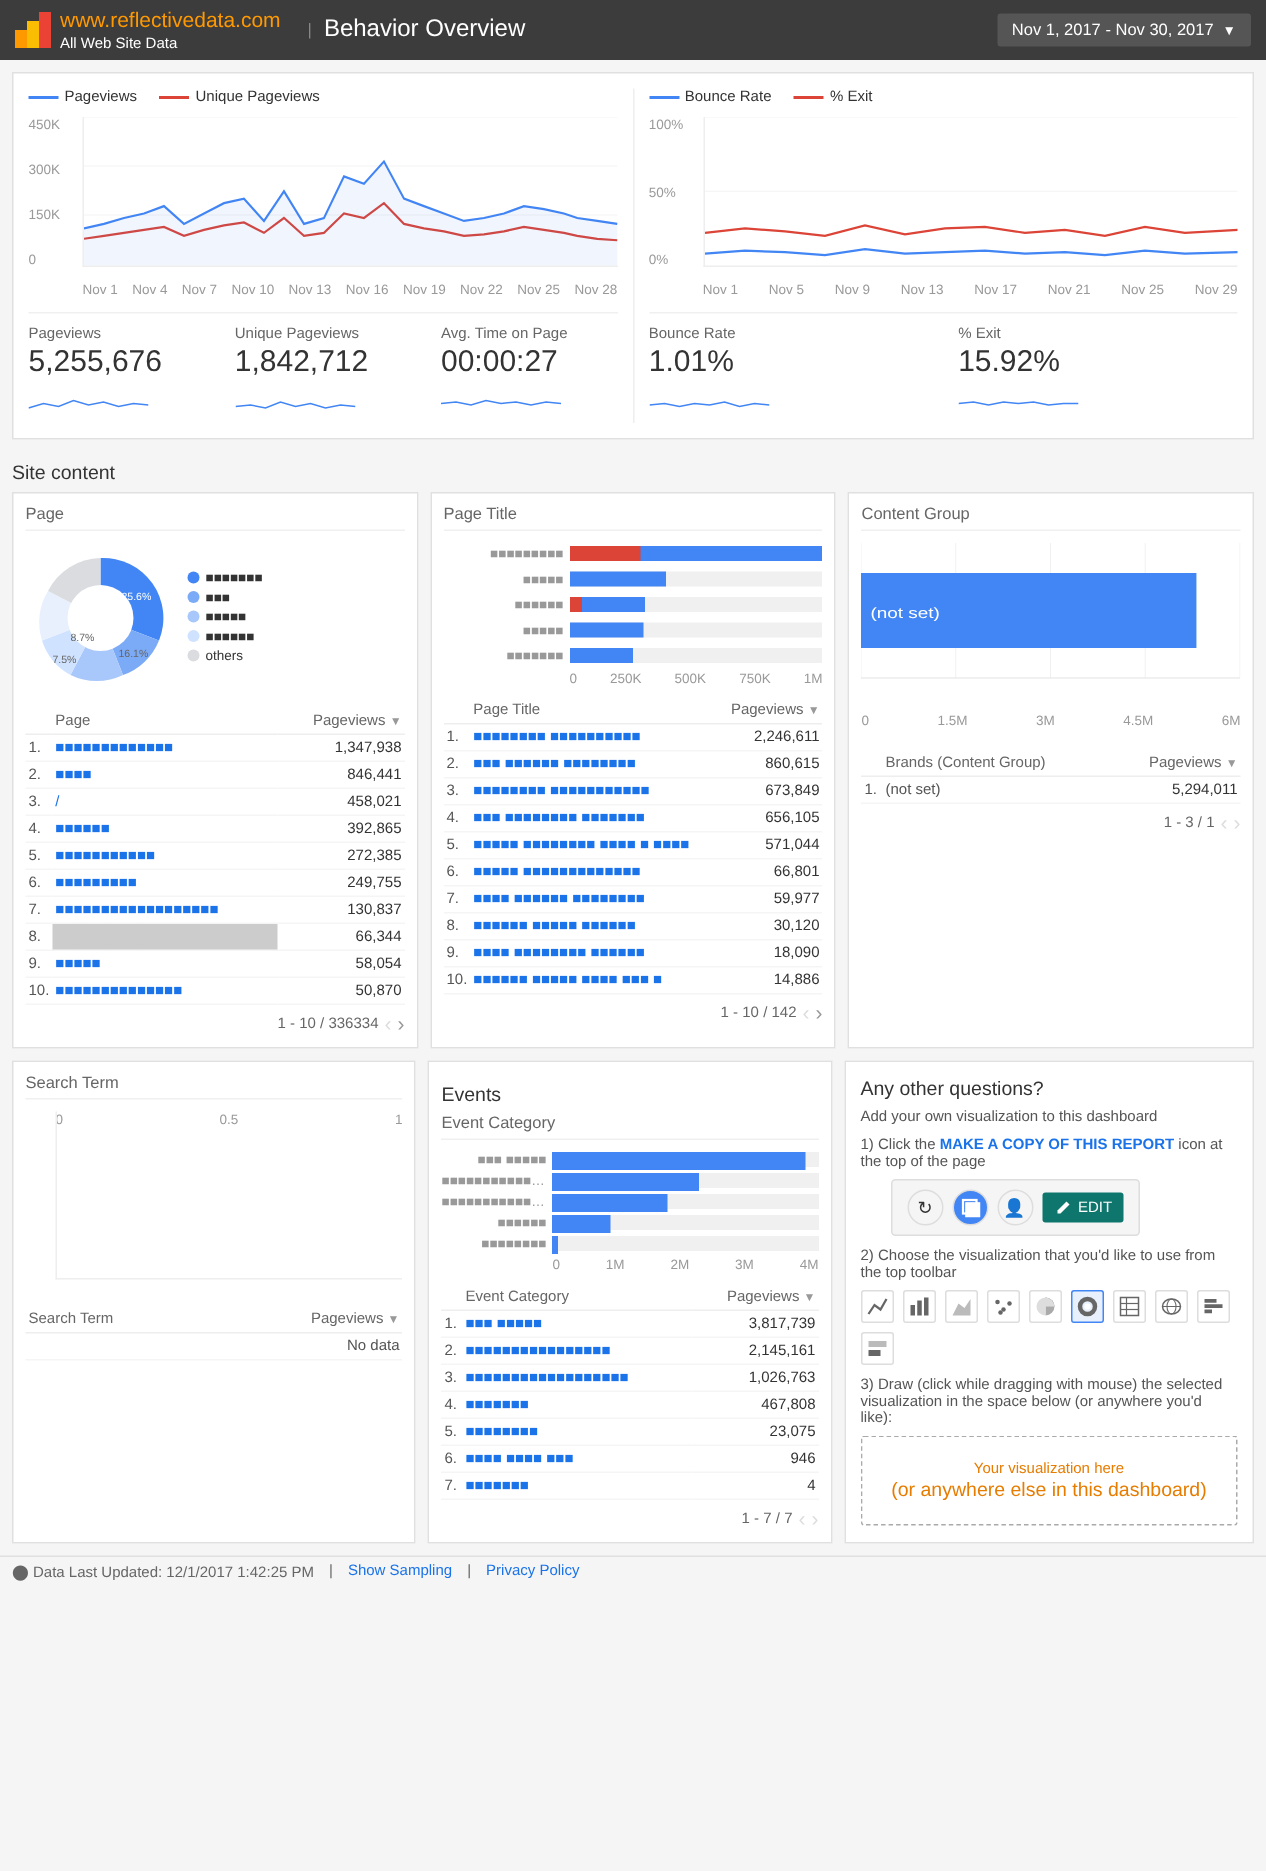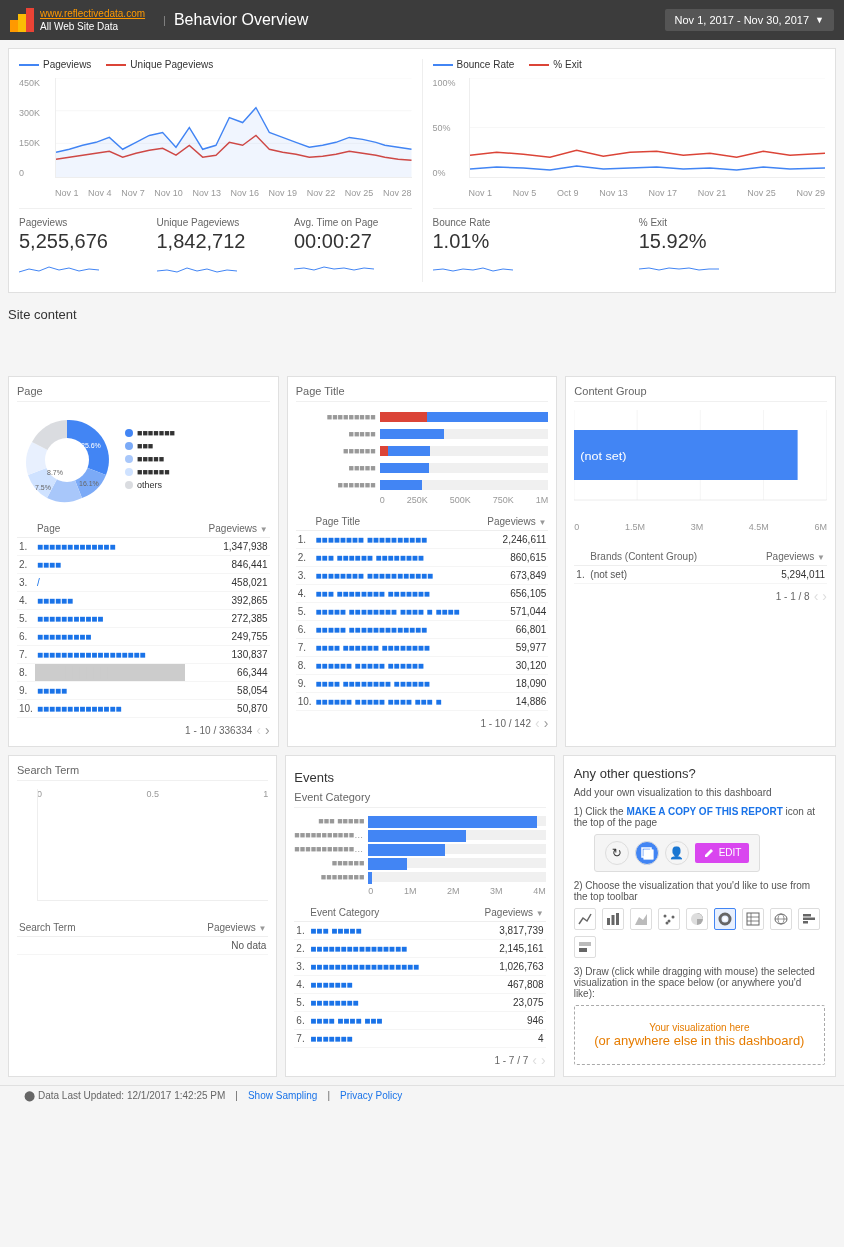--- a/index.html
+++ b/index.html
@@ -3,21 +3,21 @@
   <meta charset="utf-8">
   <style>
     * { box-sizing: border-box; margin: 0; padding: 0; }
     body { font-family: Arial, sans-serif; font-size: 11px; background: #f5f5f5; color: #333; width: 844px; }
 
     
     .header { background: #3c3c3c; display: flex; align-items: center; padding: 0 10px; height: 40px; }
     .header-logo { display: flex; align-items: center; gap: 6px; margin-right: 10px; }
     .logo-icon { width: 24px; height: 24px; }
     .header-site { color: #fff; font-size: 10px; line-height: 1.3; }
-    .header-site .site-url { color: #f90; font-size: 10px; text-decoration: underline; }
+    .header-site .site-url { color: #f90; font-size: 14px; }
     .header-divider { color: #888; margin: 0 8px; }
     .header-title { color: #fff; font-size: 16px; font-weight: 300; flex: 1; }
     .header-date { background: #555; color: #fff; font-size: 11px; padding: 5px 10px; border-radius: 2px; display: flex; align-items: center; gap: 6px; text-align: center; }
     .dropdown-arrow { font-size: 9px; }
 
     
     .main { padding: 8px; }
 
     
     .top-chart-area { background: #fff; border: 1px solid #e0e0e0; padding: 10px; margin-bottom: 8px; display: flex; gap: 10px; }
@@ -41,21 +41,21 @@
     .metric-label { font-size: 10px; color: #666; margin-bottom: 2px; }
     .metric-value { font-size: 20px; color: #333; font-weight: 300; }
     .metric-spark { height: 25px; margin-top: 4px; }
 
     
     .section-header { font-size: 13px; color: #333; padding: 6px 0; font-weight: 500; }
 
     
     .site-content-section { margin-bottom: 8px; }
     .three-col { display: flex; gap: 8px; }
-    .col-card { flex: 1; background: #fff; border: 1px solid #e0e0e0; padding: 8px; margin-top: 48px; }
+    .col-card { flex: 1; background: #fff; border: 1px solid #e0e0e0; padding: 8px; }
     .col-card-title { font-size: 11px; color: #666; margin-bottom: 8px; border-bottom: 1px solid #f0f0f0; padding-bottom: 4px; }
 
     
     .pie-container { display: flex; align-items: center; gap: 8px; margin-bottom: 10px; }
     .pie-legend { font-size: 9px; }
     .pie-legend-item { display: flex; align-items: center; gap: 4px; margin-bottom: 3px; }
     .pie-dot { width: 8px; height: 8px; border-radius: 50%; }
 
     
     .data-table { width: 100%; border-collapse: collapse; font-size: 10px; }
@@ -81,28 +81,28 @@
 
     
     .questions-card { flex: 1; background: #fff; border: 1px solid #e0e0e0; padding: 10px; }
     .questions-title { font-size: 13px; color: #333; margin-bottom: 6px; }
     .questions-intro { font-size: 10px; color: #555; margin-bottom: 8px; }
     .step-text { font-size: 10px; color: #555; margin-bottom: 6px; }
     .step-text strong { color: #1a73e8; }
     .toolbar-mockup { background: #f5f5f5; border: 1px solid #ddd; border-radius: 3px; padding: 6px 10px; display: flex; align-items: center; gap: 6px; width: fit-content; margin: 6px 0 8px 20px; }
     .toolbar-icon { width: 24px; height: 24px; border-radius: 50%; background: #f5f5f5; border: 1px solid #ddd; display: flex; align-items: center; justify-content: center; font-size: 12px; }
     .toolbar-icon.active { background: #4285f4; color: white; }
-    .edit-btn { background: #d946ef; color: white; font-size: 10px; padding: 4px 8px; border-radius: 2px; display: flex; align-items: flex-start; gap: 4px; }
+    .edit-btn { background: #0f766e; color: white; font-size: 10px; padding: 4px 8px; border-radius: 2px; display: flex; align-items: center; gap: 4px; }
     .viz-icons-row { display: flex; gap: 6px; margin: 6px 0 8px 0; flex-wrap: wrap; }
     .viz-icon-item { width: 22px; height: 22px; border: 1px solid #ddd; border-radius: 2px; display: flex; align-items: center; justify-content: center; font-size: 12px; color: #666; }
     .viz-icon-item.selected { border-color: #4285f4; background: #e8f0fe; }
     .dashed-box { border: 1px dashed #aaa; border-radius: 2px; padding: 16px; text-align: center; margin-top: 6px; font-size: 10px; color: #e67c00; }
 
     
-    .footer { background: #f5f5f5; padding: 4px 24px; font-size: 10px; color: #666; border-top: 1px solid #e0e0e0; display: flex; gap: 10px; }
+    .footer { background: #f5f5f5; padding: 4px 8px; font-size: 10px; color: #666; border-top: 1px solid #e0e0e0; display: flex; gap: 10px; }
     .footer a { color: #1a73e8; text-decoration: none; }
 
     
     .h-bar-chart { margin: 4px 0 8px 0; }
     .h-bar-row { display: flex; align-items: center; gap: 4px; margin-bottom: 3px; height: 14px; }
     .h-bar-label { font-size: 9px; color: #999; width: 80px; text-overflow: ellipsis; overflow: hidden; white-space: nowrap; text-align: right; }
     .h-bar-track { flex: 1; height: 10px; background: #f0f0f0; position: relative; }
     .h-bar-fill { height: 100%; background: #4285f4; }
     .h-bar-fill-red { background: #db4437; }
     .h-bar-x-labels { display: flex; justify-content: space-between; font-size: 9px; color: #999; margin-left: 84px; }
@@ -241,21 +241,21 @@
             <line x1="0" y1="50" x2="400" y2="50" stroke="#eee" stroke-width="0.5"></line>
 
             <polyline points="0,92 30,90 60,91 90,93 120,89 150,92 180,91 210,90 240,92 270,91 300,93 330,90 360,92 400,91" fill="none" stroke="#4285f4" stroke-width="1.5"></polyline>
 
             <polyline points="0,78 30,75 60,77 90,80 120,73 150,79 180,75 210,74 240,78 270,76 300,80 330,74 360,78 400,76" fill="none" stroke="#db4437" stroke-width="1.5"></polyline>
           </svg>
         </div>
         <div class="chart-x-labels">
           <span>Nov 1</span>
             <span>Nov 5</span>
-            <span>Oct 9</span>
+            <span>Nov 9</span>
             <span>Nov 13</span>
             <span>Nov 17</span>
             <span>Nov 21</span>
             <span>Nov 25</span>
             <span>Nov 29</span>
         </div>
       </div>
       <div class="metrics-row">
         <div class="metric">
           <div class="metric-label">Bounce Rate</div>
@@ -541,21 +541,21 @@
           </thead>
           <tbody>
             <tr>
                 <td class="row-num">1.</td>
                 <td>(not set)</td>
                 <td class="num">5,294,011</td>
               </tr>
           </tbody>
         </table>
         <div class="table-footer">
-          <span>1 - 1 / 8</span>
+          <span>1 - 3 / 1</span>
           <span class="nav-arrow disabled">‹</span>
           <span class="nav-arrow disabled">›</span>
         </div>
       </div>
 
     </div>
   </div>
 
   <div class="three-col">
 

